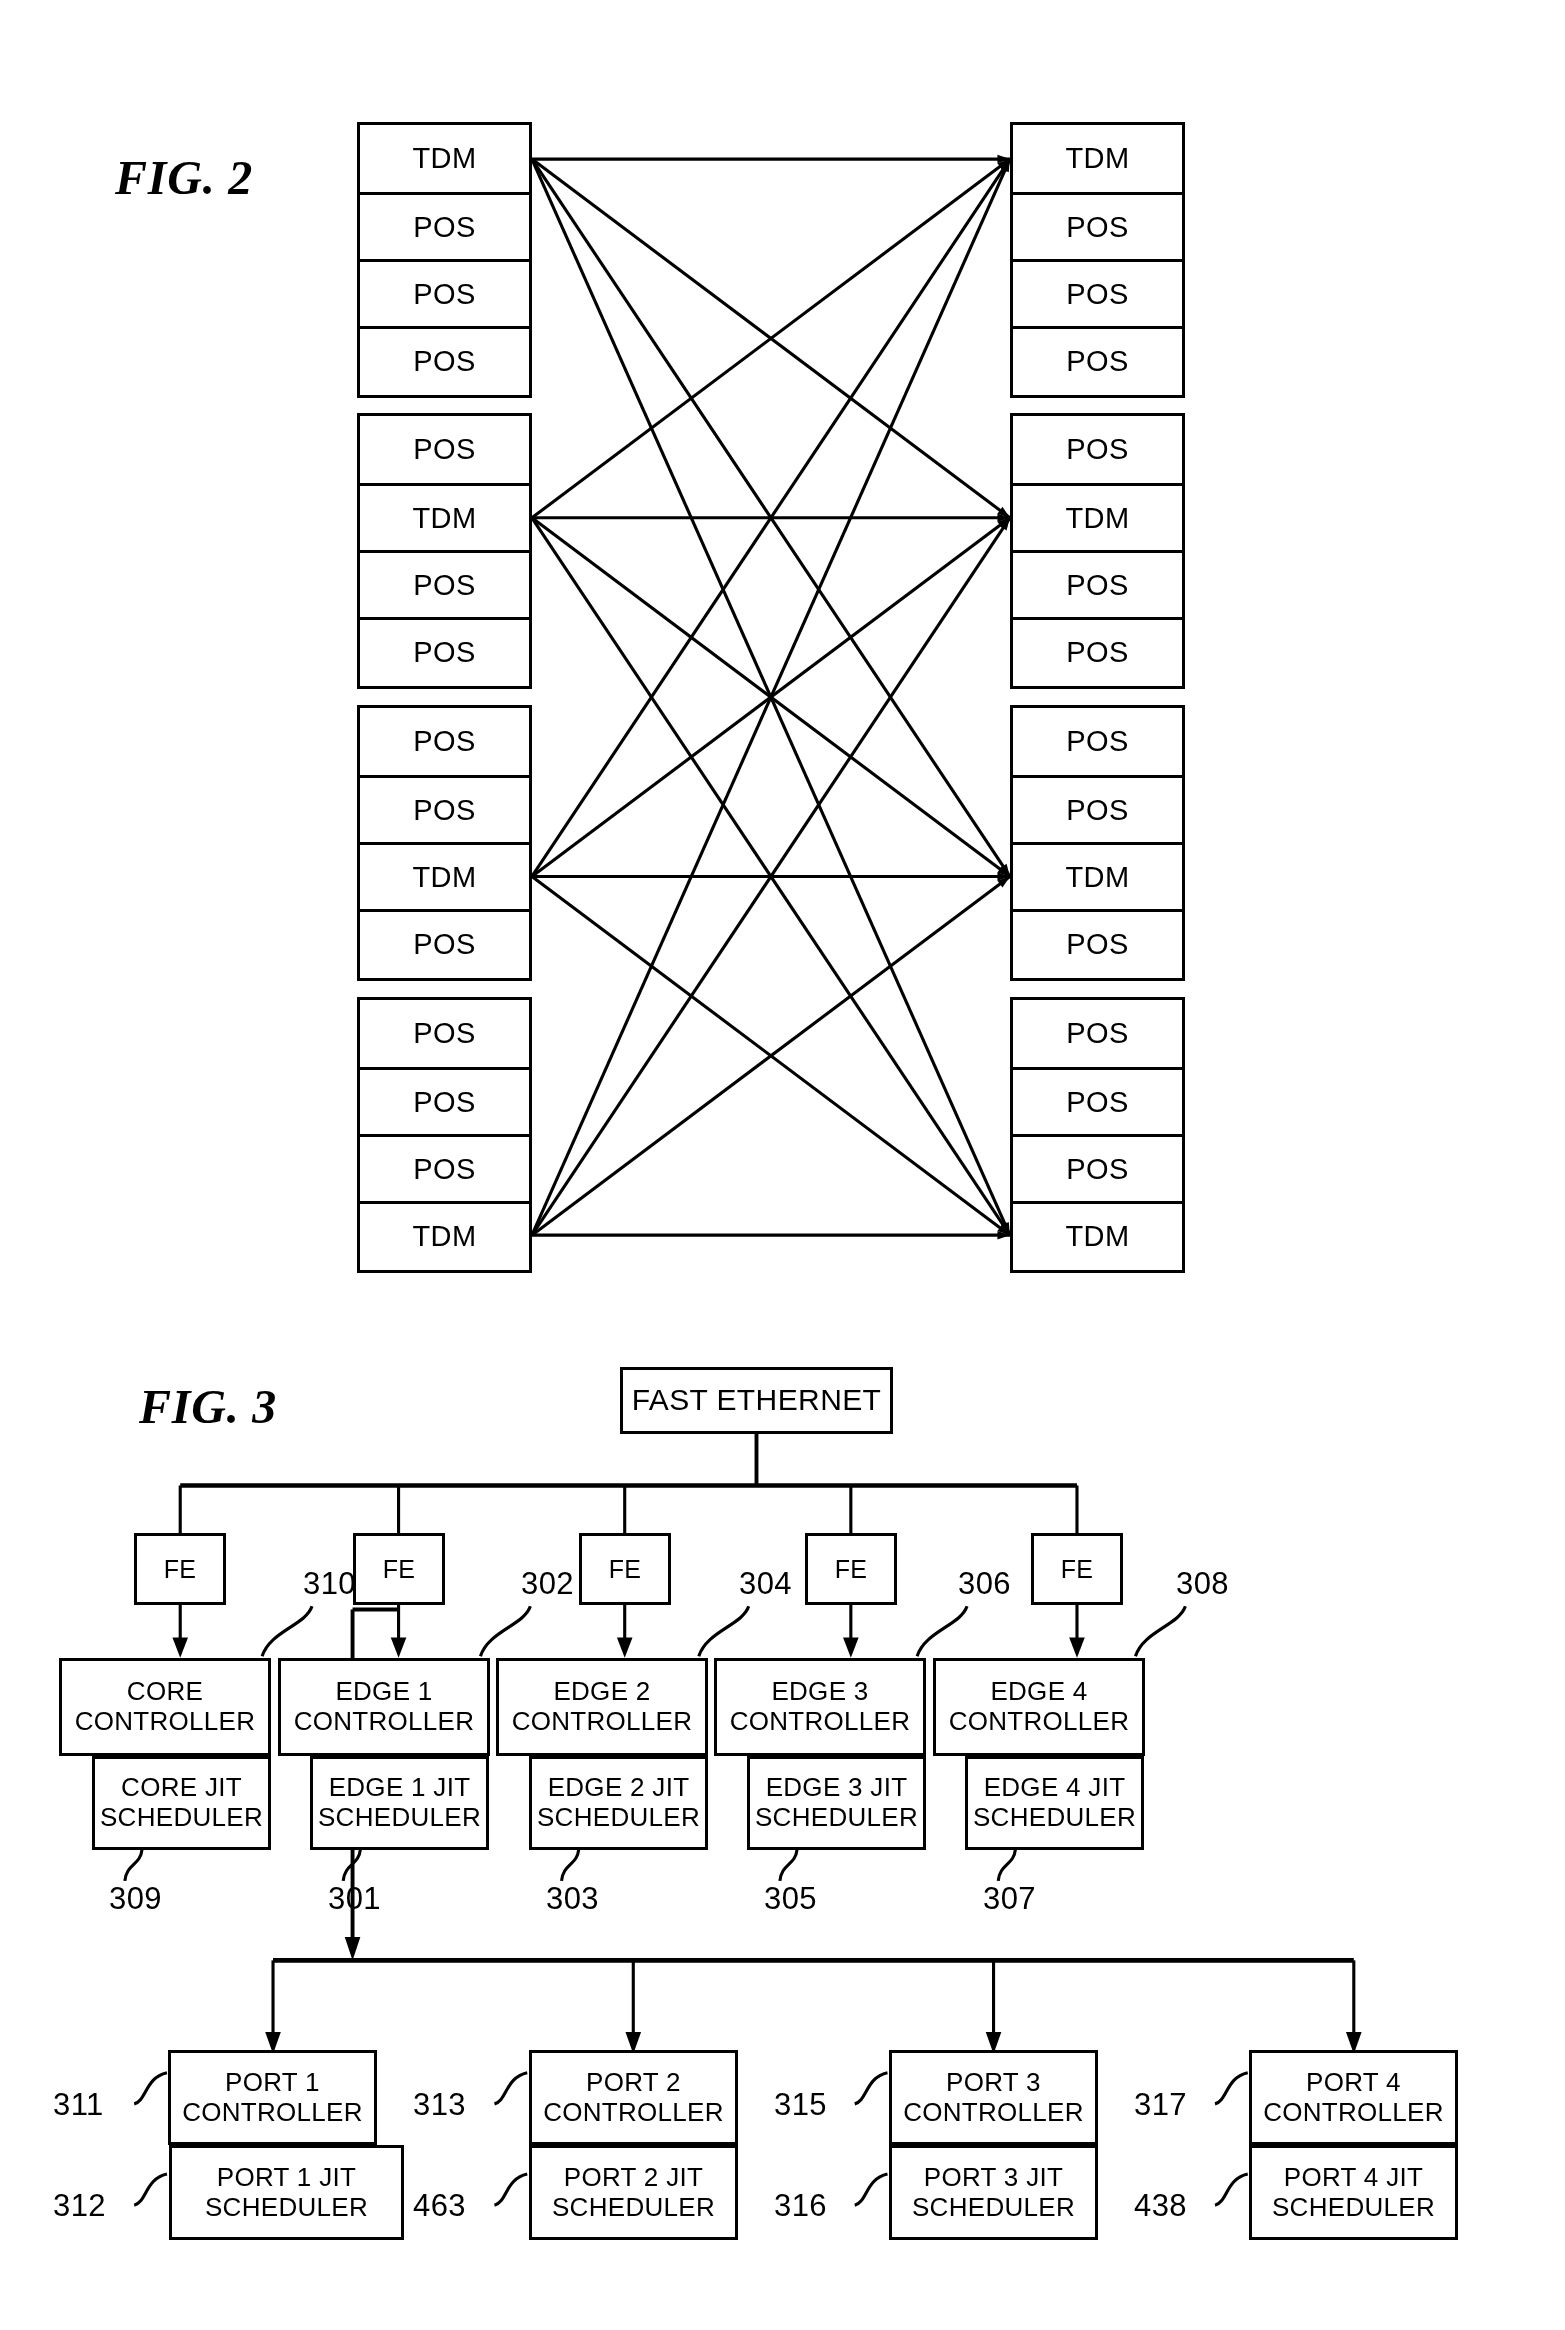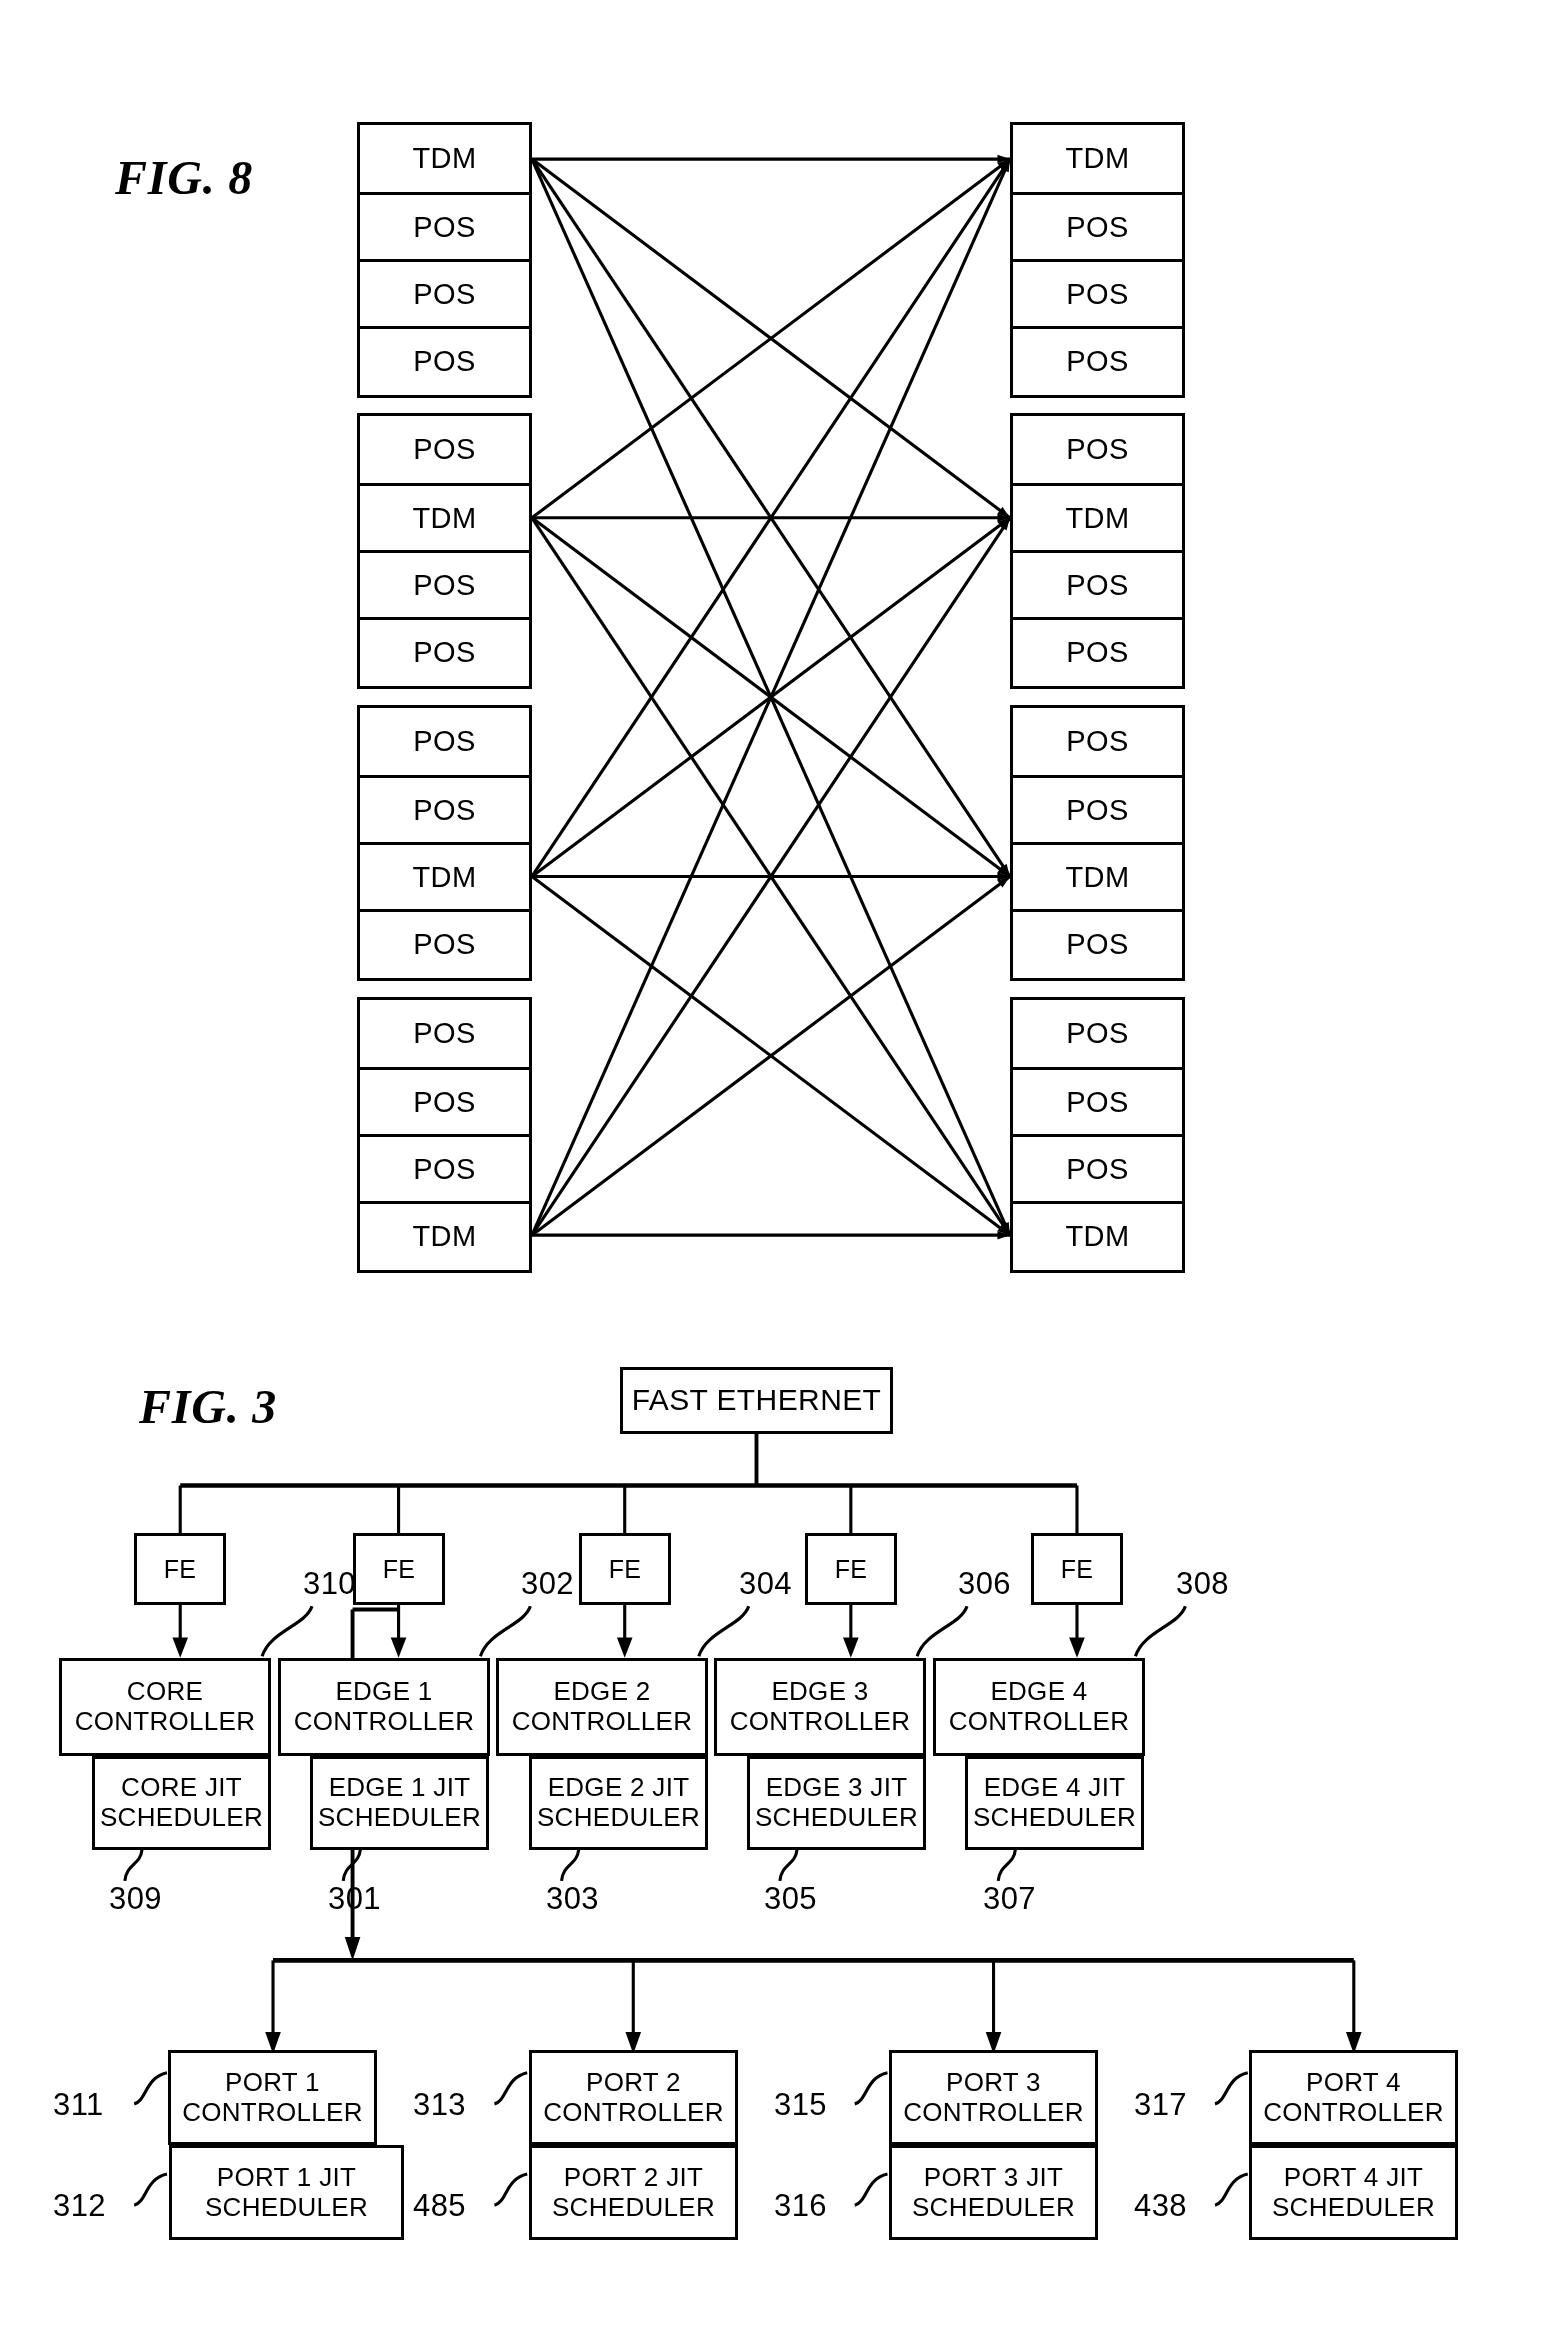--- a/index.html
+++ b/index.html
@@ -30,21 +30,21 @@
 
   .refnum{position:absolute;font-size:31px;color:#000;white-space:nowrap;letter-spacing:0.4px;}
 
   svg.ov{position:absolute;left:0;top:0;width:1566px;height:2330px;pointer-events:none;}
 </style>
 </head>
 <body>
 
 <div id="stage">
 
-  <div class="figlabel" id="fig2label" style="left:115px;top:150px;font-size:48px;">FIG. 8</div>
+  <div class="figlabel" id="fig2label" style="left:115px;top:150px;font-size:48px;">FIG. 2</div>
 
   <svg class="ov" id="fig2lines" viewBox="0 0 2008 2988" width="1566" height="2330">
       <line x1="682" y1="204" x2="1295" y2="204" stroke="#000" stroke-width="4" stroke-linecap="butt"></line>
       <line x1="682" y1="204" x2="1295" y2="664" stroke="#000" stroke-width="4" stroke-linecap="butt"></line>
       <line x1="682" y1="204" x2="1295" y2="1124" stroke="#000" stroke-width="4" stroke-linecap="butt"></line>
       <line x1="682" y1="204" x2="1295" y2="1584" stroke="#000" stroke-width="4" stroke-linecap="butt"></line>
       <line x1="682" y1="664" x2="1295" y2="204" stroke="#000" stroke-width="4" stroke-linecap="butt"></line>
       <line x1="682" y1="664" x2="1295" y2="664" stroke="#000" stroke-width="4" stroke-linecap="butt"></line>
       <line x1="682" y1="664" x2="1295" y2="1124" stroke="#000" stroke-width="4" stroke-linecap="butt"></line>
       <line x1="682" y1="664" x2="1295" y2="1584" stroke="#000" stroke-width="4" stroke-linecap="butt"></line>
@@ -209,21 +209,21 @@
       <div class="refnum" style="left: 983px; top: 1881px;">307</div>
     </div>
   <div id="fig3ports">
       <div class="bx ctrl" style="left: 168px; top: 2050px; width: 209px; height: 95px;">PORT 1<br>CONTROLLER</div>
       <div class="bx jit" style="left: 169px; top: 2145px; width: 235px; height: 95px;">PORT 1 JIT<br>SCHEDULER</div>
       <div class="refnum" style="left: 53px; top: 2087px;">311</div>
       <div class="refnum" style="left: 53px; top: 2188px;">312</div>
       <div class="bx ctrl" style="left: 529px; top: 2050px; width: 209px; height: 95px;">PORT 2<br>CONTROLLER</div>
       <div class="bx jit" style="left: 529px; top: 2145px; width: 209px; height: 95px;">PORT 2 JIT<br>SCHEDULER</div>
       <div class="refnum" style="left: 413px; top: 2087px;">313</div>
-      <div class="refnum" style="left: 413px; top: 2188px;">485</div>
+      <div class="refnum" style="left: 413px; top: 2188px;">463</div>
       <div class="bx ctrl" style="left: 889px; top: 2050px; width: 209px; height: 95px;">PORT 3<br>CONTROLLER</div>
       <div class="bx jit" style="left: 889px; top: 2145px; width: 209px; height: 95px;">PORT 3 JIT<br>SCHEDULER</div>
       <div class="refnum" style="left: 774px; top: 2087px;">315</div>
       <div class="refnum" style="left: 774px; top: 2188px;">316</div>
       <div class="bx ctrl" style="left: 1249px; top: 2050px; width: 209px; height: 95px;">PORT 4<br>CONTROLLER</div>
       <div class="bx jit" style="left: 1249px; top: 2145px; width: 209px; height: 95px;">PORT 4 JIT<br>SCHEDULER</div>
       <div class="refnum" style="left: 1134px; top: 2087px;">317</div>
       <div class="refnum" style="left: 1134px; top: 2188px;">438</div>
     </div>
 

